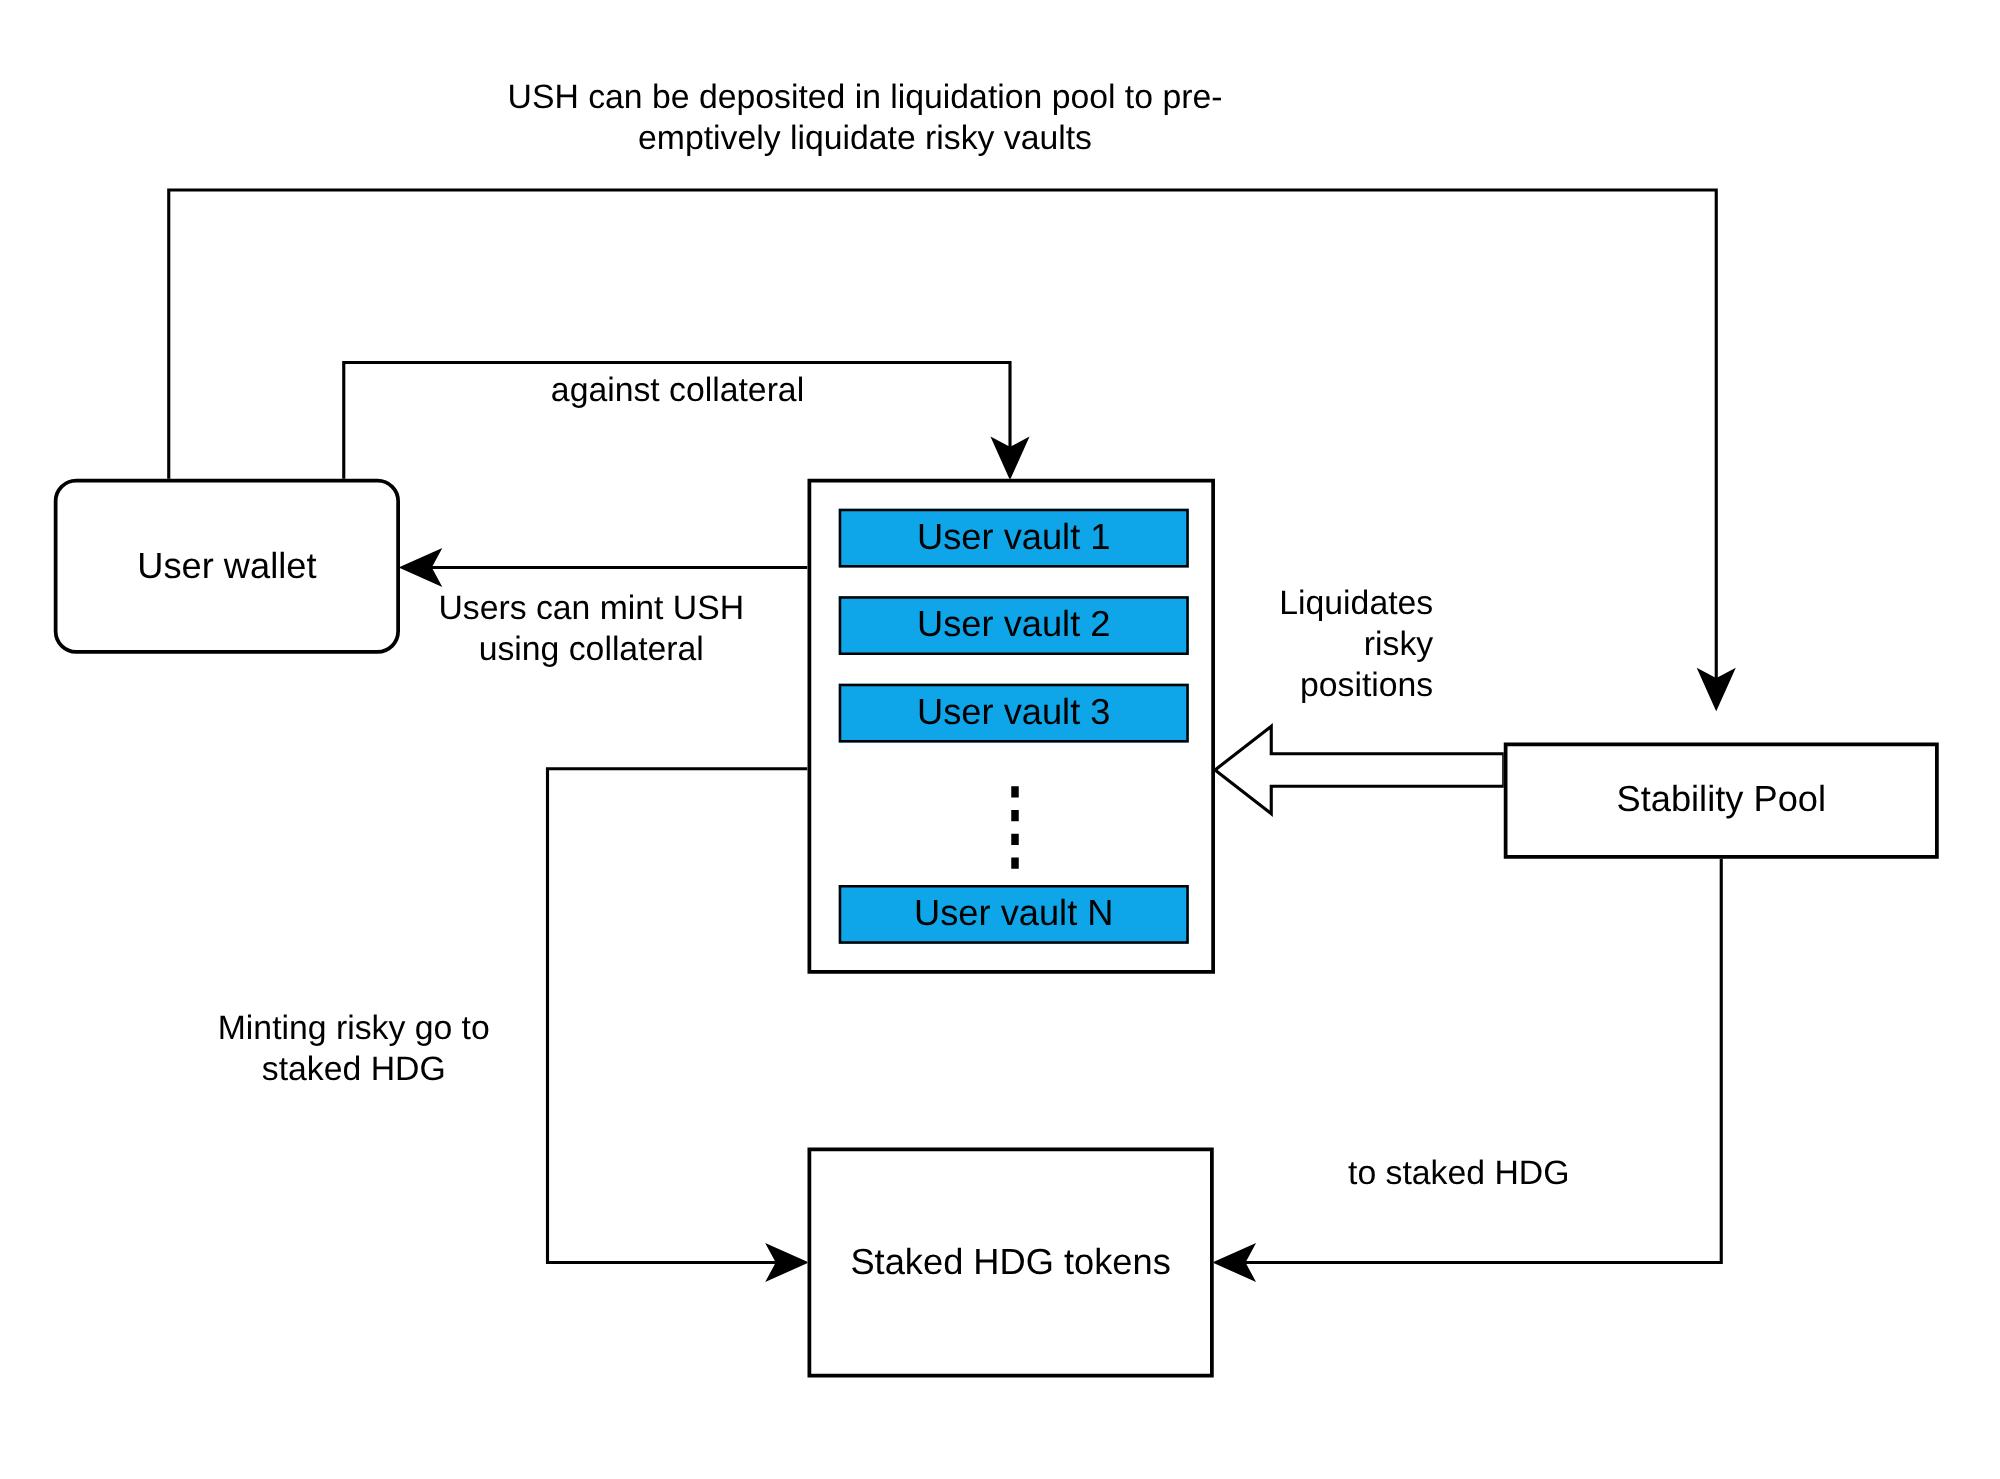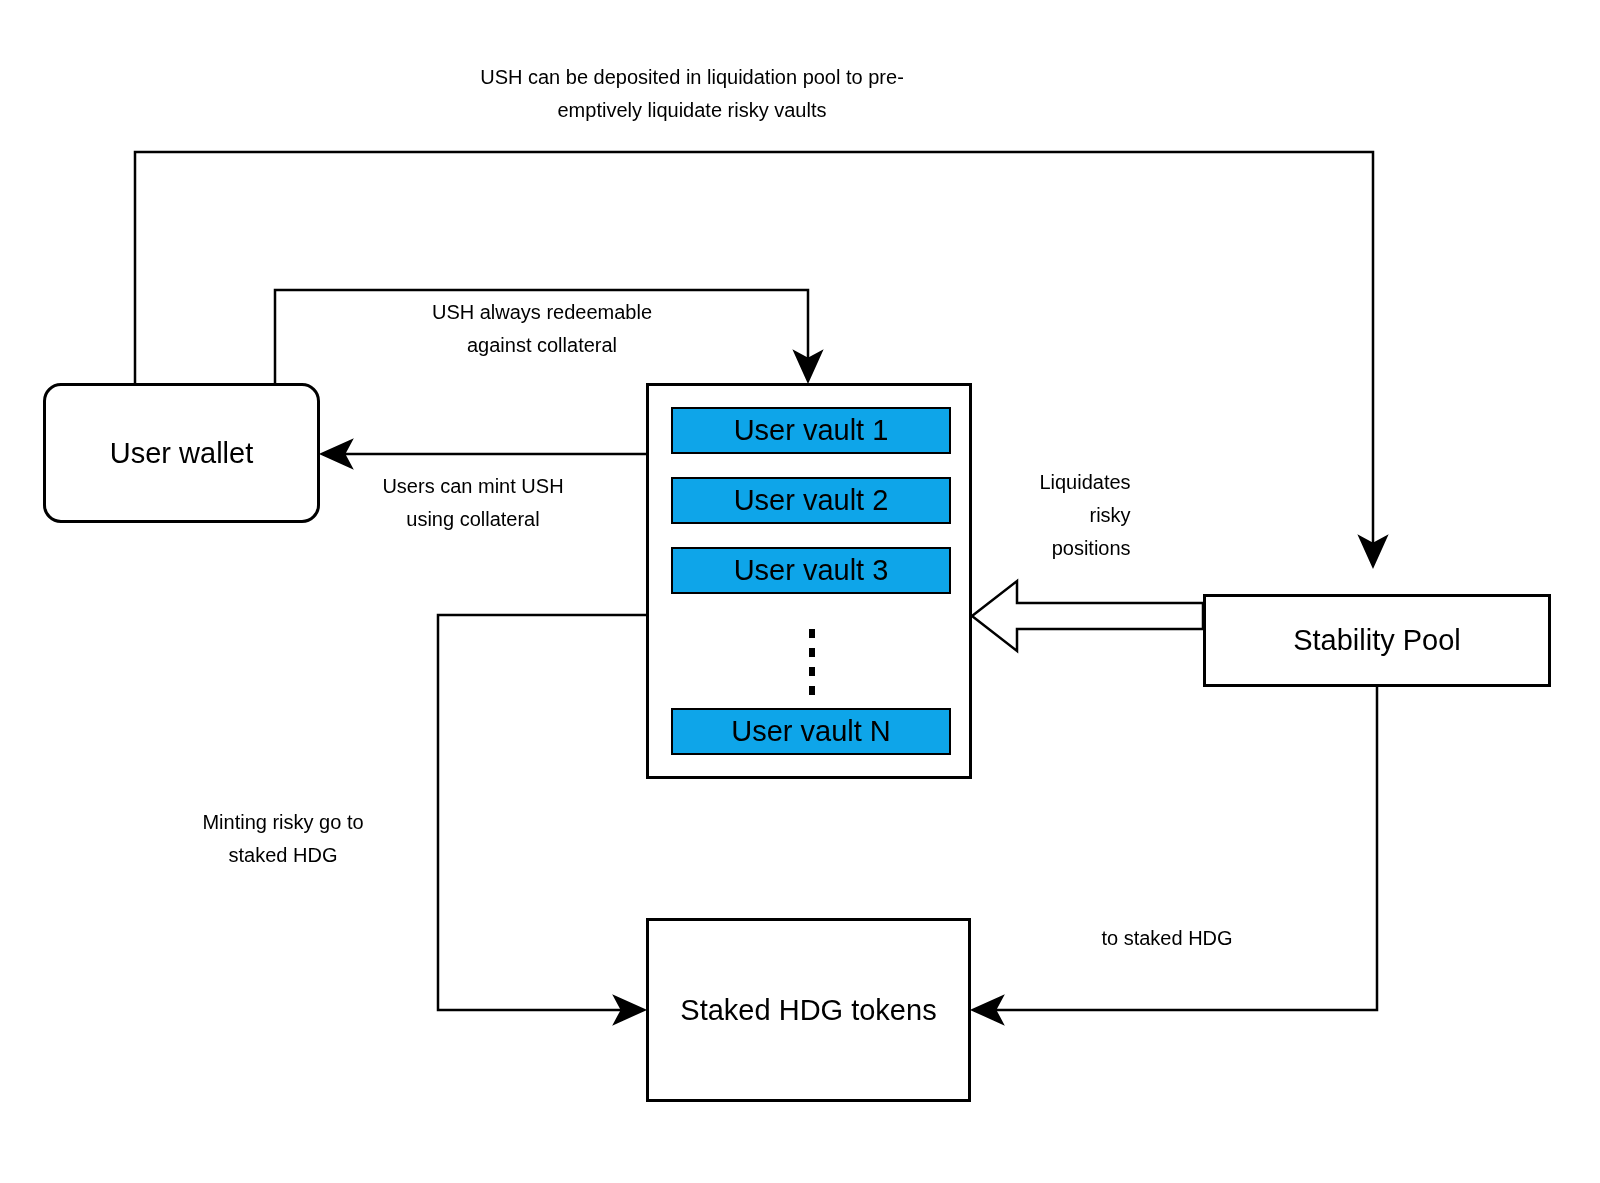--- a/index.html
+++ b/index.html
@@ -40,21 +40,21 @@
     height: 47px;
     display: flex;
     align-items: center;
     justify-content: center;
     font-size: 29px;
   }
   .edge-label {
     position: absolute;
     transform: translateX(-50%);
     text-align: center;
-    font-size: 20px;
+    font-size: 27px;
     line-height: 33px;
     white-space: nowrap;
   }
   .edge-label span { display: block; }
   .dots {
     position: absolute;
     left: 163px;
     top: 243px;
     transform: translateX(-50%);
     display: flex;
@@ -125,21 +125,20 @@
   <div class="node" style="left:646px; top:918px; width:325px; height:184px;">
     <span>Staked HDG tokens</span>
   </div>
 
   <div class="edge-label" style="left:692px; top:61px;">
     <span>USH can be deposited in liquidation pool to pre-</span>
     <span>emptively liquidate risky vaults</span>
   </div>
 
   <div class="edge-label" style="left:542px; top:296px;">
-    <span>USH always redeemable</span>
     <span>against collateral</span>
   </div>
 
   <div class="edge-label" style="left:473px; top:470px;">
     <span>Users can mint USH</span>
     <span>using collateral</span>
   </div>
 
   <div class="edge-label" style="left:1085px; top:466px;text-align:right;">
     <span>Liquidates</span>

